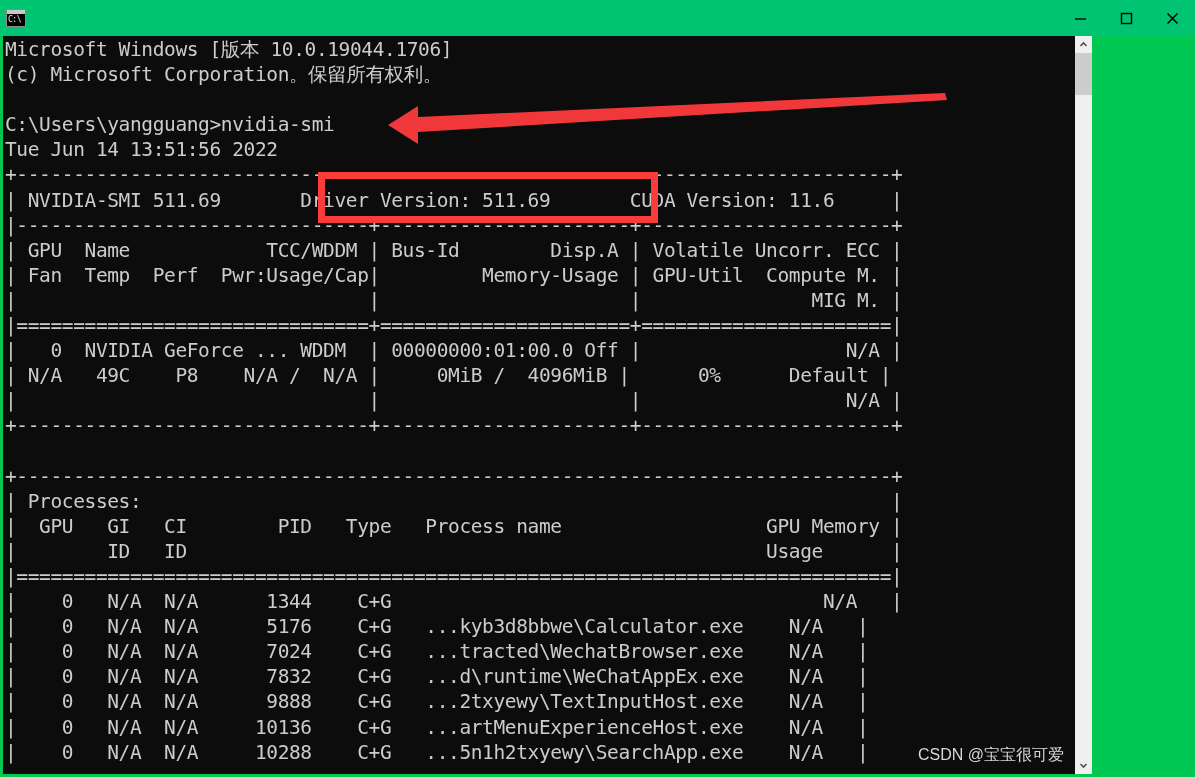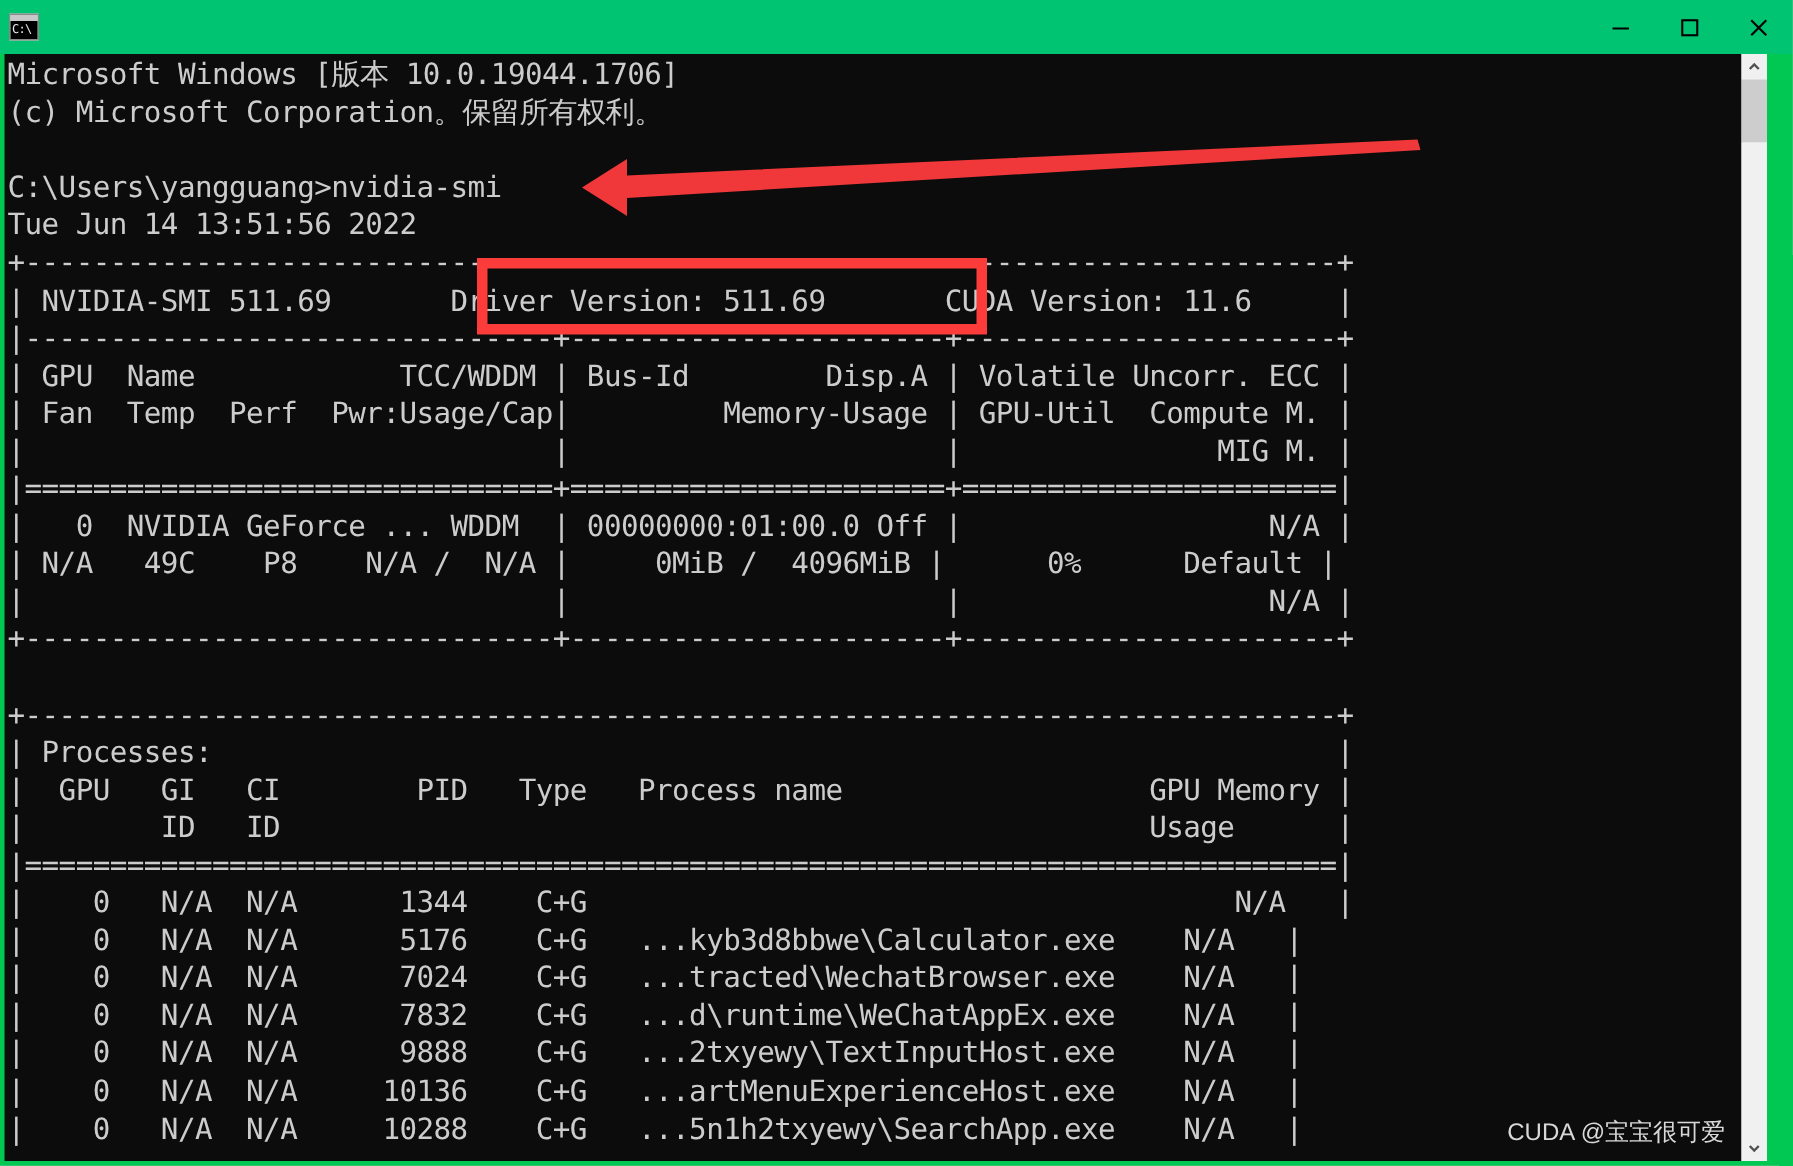--- a/index.html
+++ b/index.html
@@ -96,21 +96,21 @@
     top: 36px;
     width: 1195px;
     height: 741px;
     background: #00c853;
     box-sizing: border-box;
     padding-left: 3px;
     padding-bottom: 3px;
   }
   #terminal {
     position: relative;
-    width: 1175px;
+    width: 1089px;
     height: 738px;
     background: #0c0c0c;
     overflow: hidden;
   }
   #console-text {
     position: absolute;
     left: 0;
     top: 0;
     width: 1165px;
     color: #cccccc;
@@ -233,21 +233,21 @@
         </div>
         <div id="sb-thumb"></div>
         <div id="sb-track"></div>
         <div class="sb-arrow" id="sb-down">
           <svg width="9" height="9" viewBox="0 0 9 9">
             <polyline points="1.5,3 4.5,6 7.5,3" fill="none" stroke="#505050" stroke-width="1.6"></polyline>
           </svg>
         </div>
       </div>
 
-      <div id="watermark">CUDA @宝宝很可爱</div>
+      <div id="watermark">CSDN @宝宝很可爱</div>
     </div>
   </div>
 
   <div id="annotations">
     <div id="red-box"></div>
     <svg width="1195" height="777" style="position:absolute;left:0;top:0">
       <polygon points="945,93 418,117 418,106 388,125 418,144 418,132 947,100" fill="#f0383a"></polygon>
     </svg>
   </div>
 

